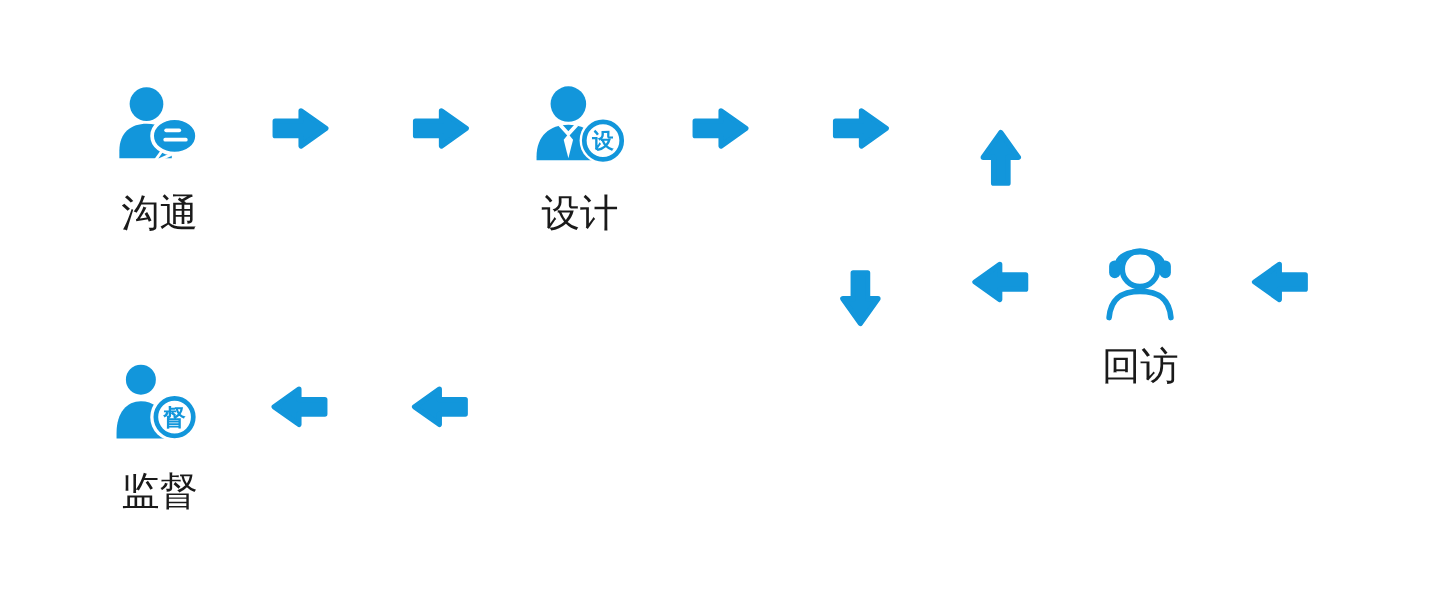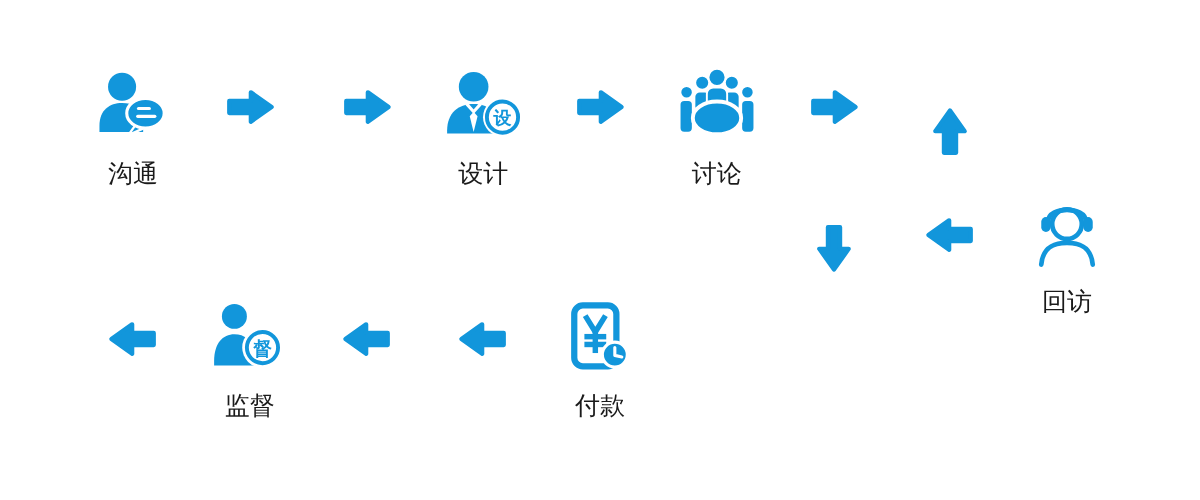--- a/index.html
+++ b/index.html
@@ -14,21 +14,21 @@
     grid-template-rows:128px 104px 128px;
     padding:68px 58px 0 58px;
   }
   .step{
     display:flex; flex-direction:column; align-items:center; gap:14px;
   }
   .icon{ width:78px; height:78px; color:var(--accent); flex:0 0 78px; }
   .icon svg{ width:100%; height:100%; display:block; overflow:visible; }
   .icon svg text{ font-family:inherit; }
   .step-label{
-    font-size:25px; line-height:1.1; color:var(--label-color); white-space:nowrap;
+    font-size:32px; line-height:1.1; color:var(--label-color); white-space:nowrap;
   }
   .h-arrow-cell{
     display:flex; justify-content:center; align-items:flex-start; padding-top:20px;
     color:var(--accent);
   }
   .v-arrow-cell{
     display:flex; justify-content:center; align-items:center; color:var(--accent);
   }
   .arrow{ width:52px; height:38px; display:block; }
   .arrow.left{ transform:scaleX(-1); }
@@ -82,40 +82,20 @@
       </div>
       <div class="step-label">设计</div>
     </div>
 
     <div class="h-arrow-cell">
       <svg class="arrow" viewBox="0 0 60 44">
         <path d="M6,15 L31,15 L31,5 L55,22 L31,39 L31,29 L6,29 Z" fill="currentColor" stroke="currentColor" stroke-width="5" stroke-linejoin="round"></path>
       </svg>
     </div>
 
-    <div class="step">
-      <div class="icon">
-        <svg viewBox="0 0 100 100">
-          <g fill="currentColor" stroke="#fff" stroke-width="2.5">
-            <circle cx="11" cy="31" r="8"></circle>
-              <rect x="2" y="41" width="17" height="42" rx="6"></rect>
-            <circle cx="89" cy="31" r="8"></circle>
-              <rect x="81" y="41" width="17" height="42" rx="6"></rect>
-            <circle cx="31" cy="19" r="9"></circle>
-              <rect x="21" y="30" width="20" height="27" rx="7"></rect>
-            <circle cx="69" cy="19" r="9"></circle>
-              <rect x="59" y="30" width="20" height="27" rx="7"></rect>
-            <circle cx="50" cy="12" r="11"></circle>
-              <rect x="37" y="25" width="26" height="28" rx="8"></rect>
-          </g>
-          <ellipse cx="50" cy="64" rx="31" ry="21" fill="currentColor" stroke="#fff" stroke-width="5"></ellipse>
-        </svg>
-      </div>
-      <div class="step-label">讨论</div>
-    </div>
 
     <div class="h-arrow-cell">
       <svg class="arrow" viewBox="0 0 60 44">
         <path d="M6,15 L31,15 L31,5 L55,22 L31,39 L31,29 L6,29 Z" fill="currentColor" stroke="currentColor" stroke-width="5" stroke-linejoin="round"></path>
       </svg>
     </div>
 
 
     <div class="v-arrow-cell">
       <svg class="arrow up" viewBox="0 0 60 44">
@@ -180,29 +160,15 @@
       </svg>
     </div>
 
 
     <div class="h-arrow-cell">
       <svg class="arrow left" viewBox="0 0 60 44">
         <path d="M6,15 L31,15 L31,5 L55,22 L31,39 L31,29 L6,29 Z" fill="currentColor" stroke="currentColor" stroke-width="5" stroke-linejoin="round"></path>
       </svg>
     </div>
 
-    <div class="step">
-      <div class="icon">
-        <svg viewBox="0 0 100 100">
-          <rect x="17" y="7" width="54" height="78" rx="11" fill="#fff" stroke="currentColor" stroke-width="8"></rect>
-          <path d="M31,20 L44,41 L57,20" fill="none" stroke="currentColor" stroke-width="7"></path>
-          <line x1="44" y1="41" x2="44" y2="68" stroke="currentColor" stroke-width="7"></line>
-          <line x1="30" y1="47" x2="58" y2="47" stroke="currentColor" stroke-width="7"></line>
-          <line x1="30" y1="57" x2="58" y2="57" stroke="currentColor" stroke-width="7"></line>
-          <circle cx="69" cy="70" r="16" fill="currentColor" stroke="#fff" stroke-width="4"></circle>
-          <path d="M69,61 L69,71 L78,73" fill="none" stroke="#fff" stroke-width="4" stroke-linecap="round" stroke-linejoin="round"></path>
-        </svg>
-      </div>
-      <div class="step-label">付款</div>
-    </div>
 
   </div>
 </div>
 
 </body></html>

